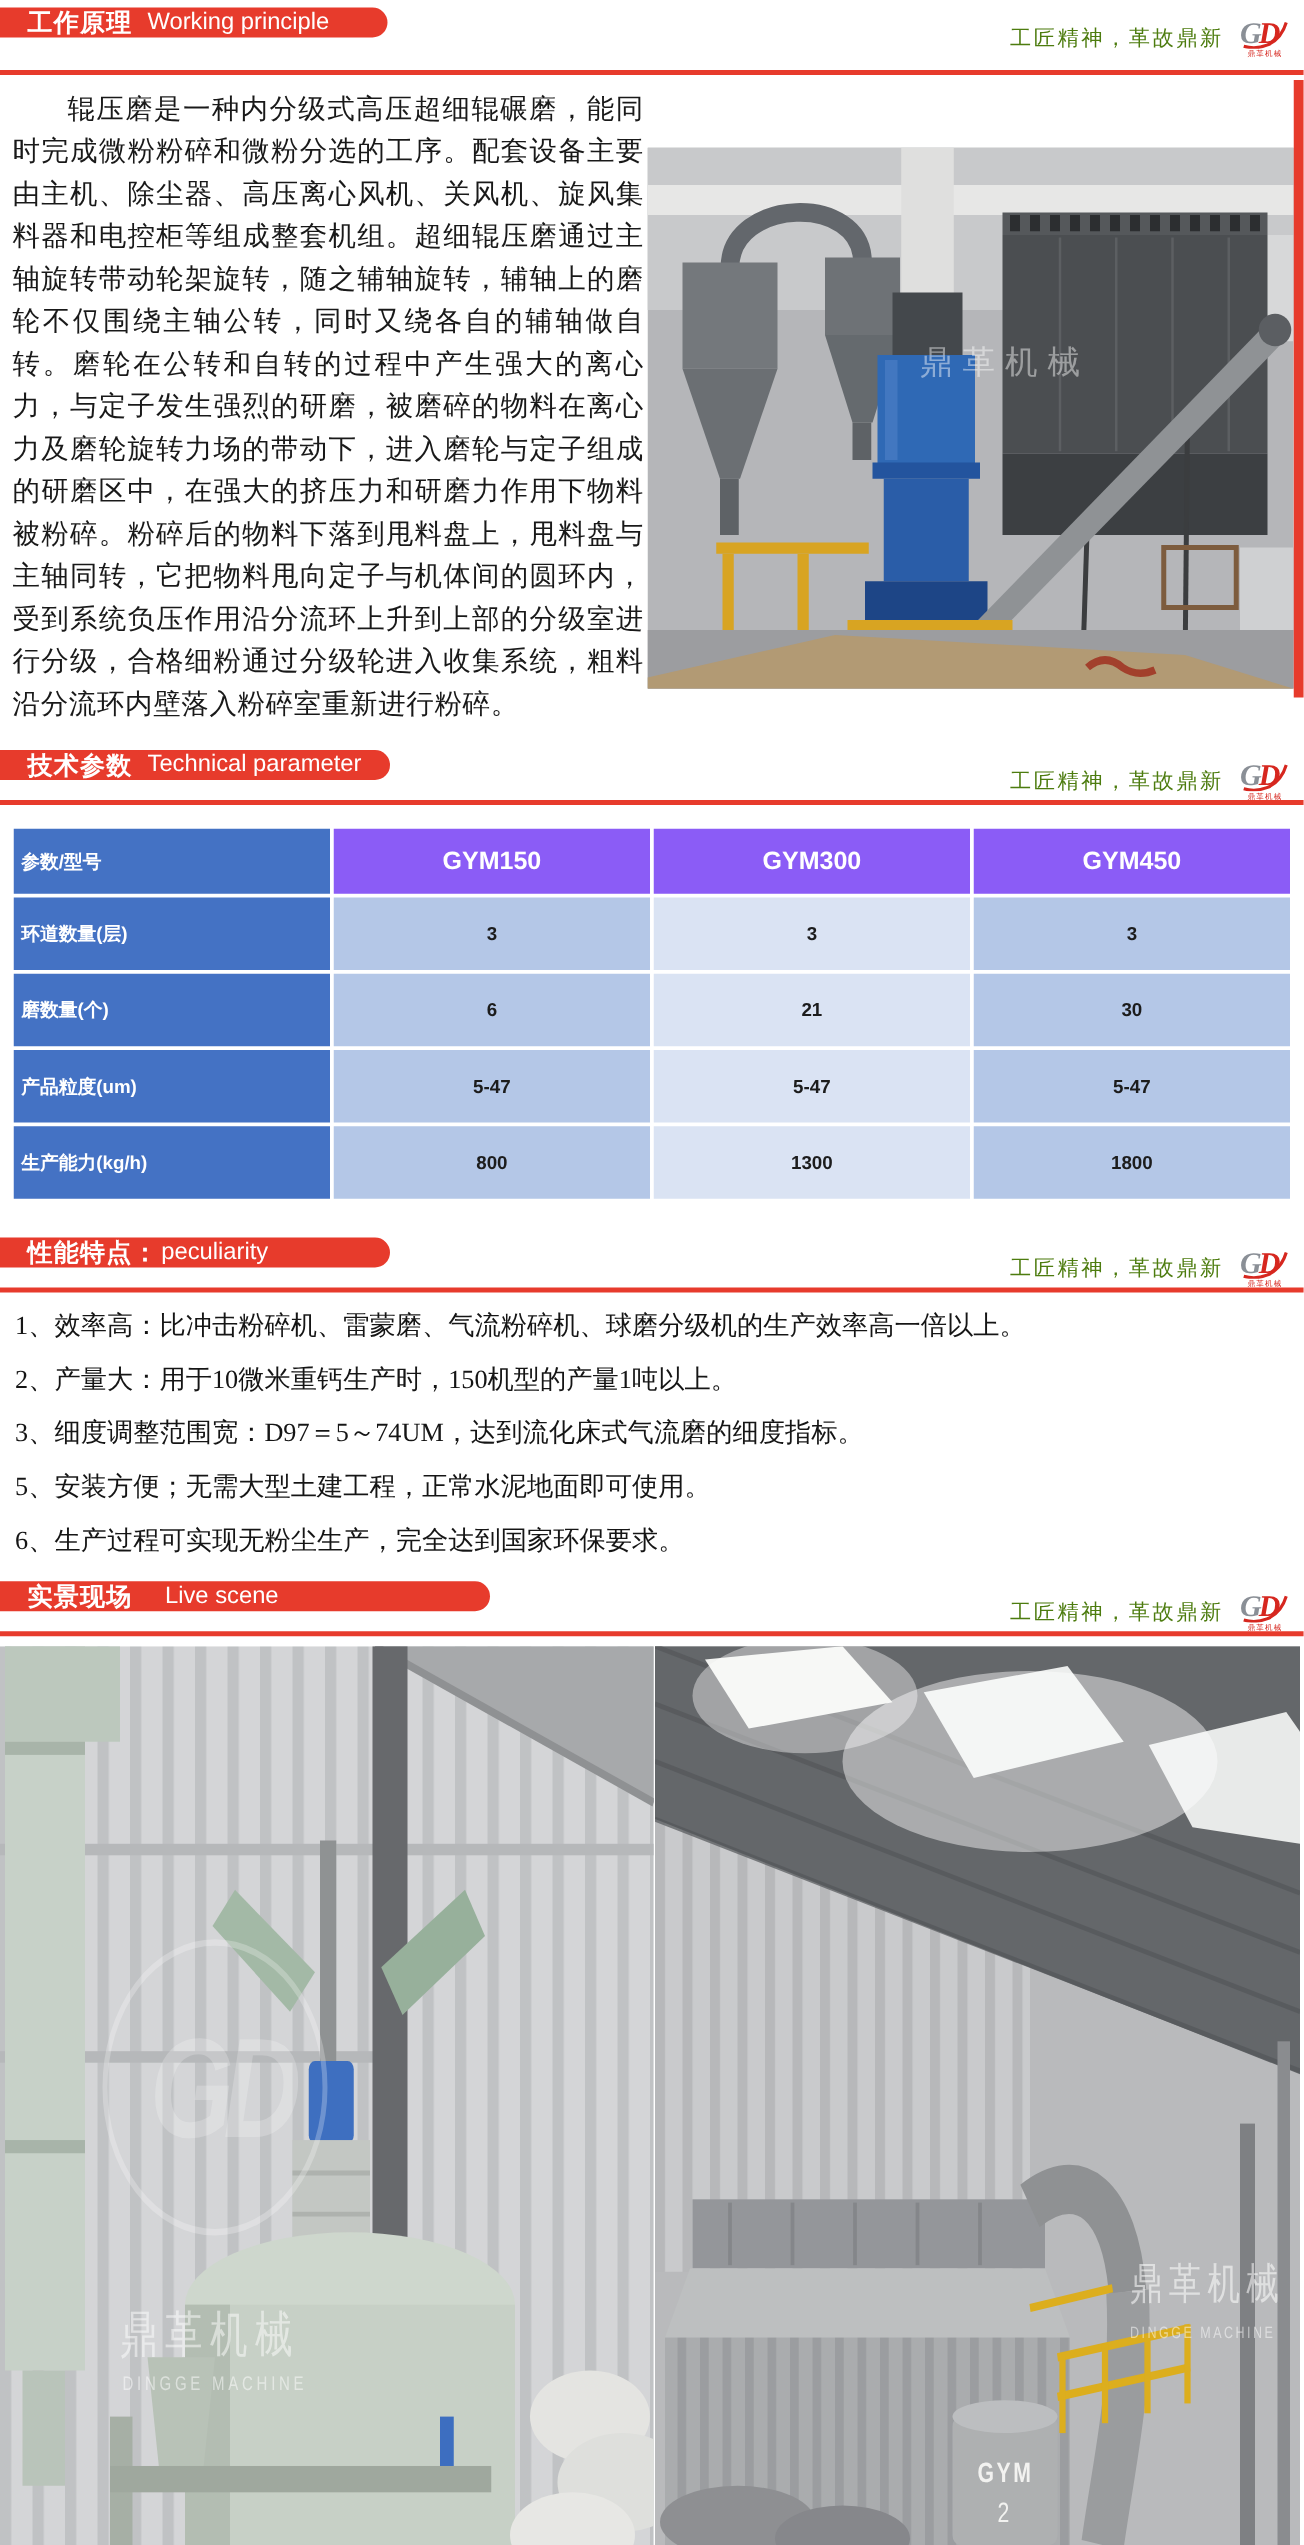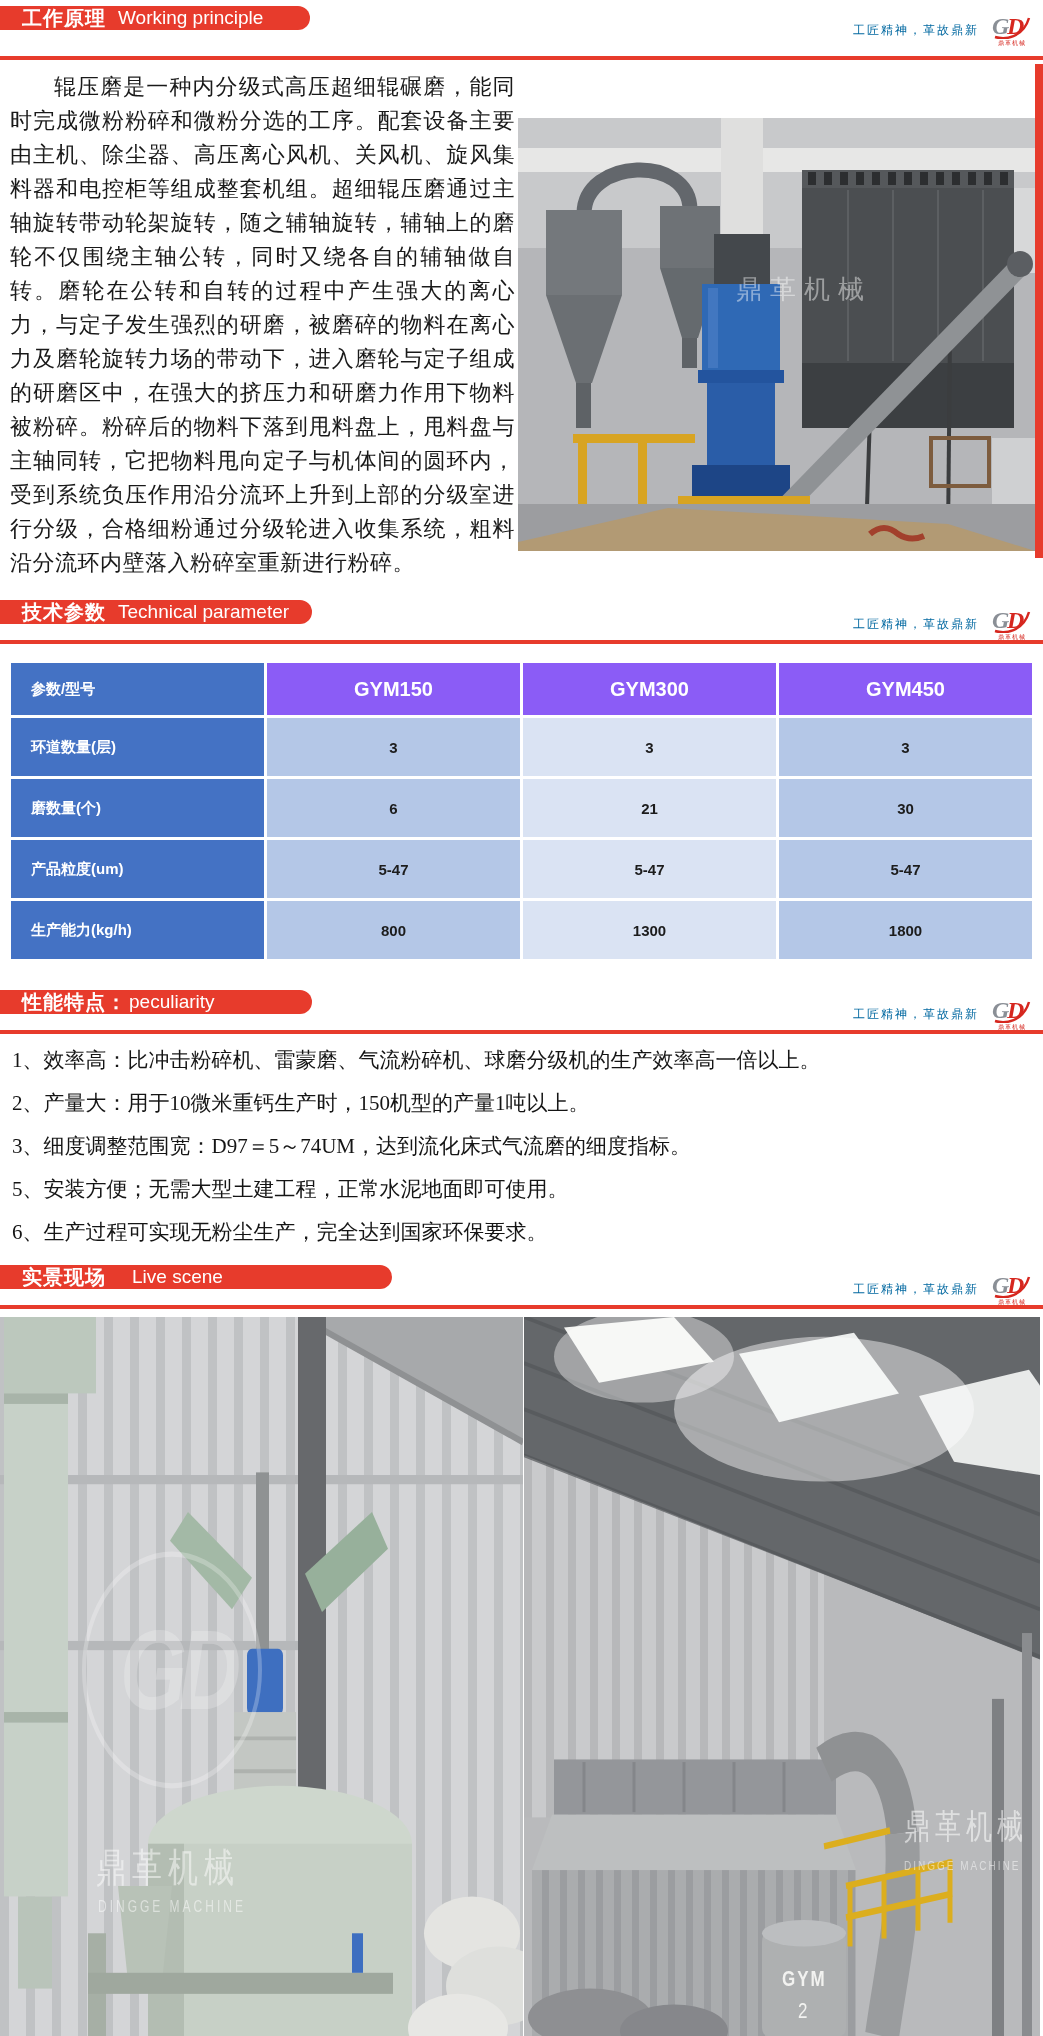--- a/index.html
+++ b/index.html
@@ -17,42 +17,42 @@
     background:#e73b2c;color:#fff;
     border-radius:0 22px 22px 0;
     display:flex;align-items:center;padding-left:22px;box-sizing:border-box;
   }
   .ribbon-cn{font-size:20px;font-weight:700;letter-spacing:1px;}
   .ribbon-en{font-size:19px;font-weight:500;margin-left:12px;}
   .hdr-right{
     position:absolute;right:8px;top:10px;height:40px;
     display:flex;align-items:center;gap:10px;
   }
-  .slogan{font-size:12px;color:#0369a1;letter-spacing:2px;}
+  .slogan{font-size:17px;color:#4d7c0f;letter-spacing:2px;}
   .logo{display:flex;flex-direction:column;align-items:center;width:46px;}
   .logo-caption{font-size:6px;color:#d6271f;letter-spacing:1px;white-space:nowrap;}
   .rule{position:absolute;left:0;bottom:2px;width:100%;height:4px;background:#e73b2c;}
   
   .sec1{position:relative;display:flex;padding:8px 0 0 10px;flex:0 0 auto;}
   .wp-text{
     width:505px;flex:0 0 auto;
     font-family:"Liberation Serif","DejaVu Serif",serif;
     font-size:22px;line-height:34px;color:#191919;
     text-indent:2em;text-align:justify;letter-spacing:0.5px;
   }
   .wp-photo{margin-left:3px;margin-top:48px;flex:0 0 auto;}
   .red-edge{position:absolute;right:0;top:2px;width:8px;height:494px;background:#e73b2c;}
   
   .tbl-wrap{margin:14px 8px 0 8px;flex:0 0 auto;}
   table.pt{width:100%;border-collapse:separate;border-spacing:3px;}
   table.pt th,table.pt td{text-align:center;vertical-align:middle;}
   table.pt th{background:#8b5cf6;color:#ffffff;font-size:20px;font-weight:700;height:50px;}
   table.pt th.lbl,table.pt td.lbl{
     background:#4472c4;color:#ffffff;font-weight:700;font-size:15px;
-    text-align:left;padding-left:20px;width:25%;
+    text-align:left;padding-left:6px;width:25%;
   }
   table.pt td{height:56px;font-size:15px;font-weight:600;color:#1c1c1c;width:25%;}
   table.pt td.c1,table.pt td.c3{background:#b4c7e7;}
   table.pt td.c2{background:#dae3f3;}
   
   .feat-list{
     list-style:none;margin:8px 0 0 0;padding:0 14px 0 12px;flex:0 0 auto;
     font-family:"Liberation Serif","DejaVu Serif",serif;
   }
   .feat-list li{font-size:21px;line-height:33px;margin-bottom:10px;color:#151515;}

